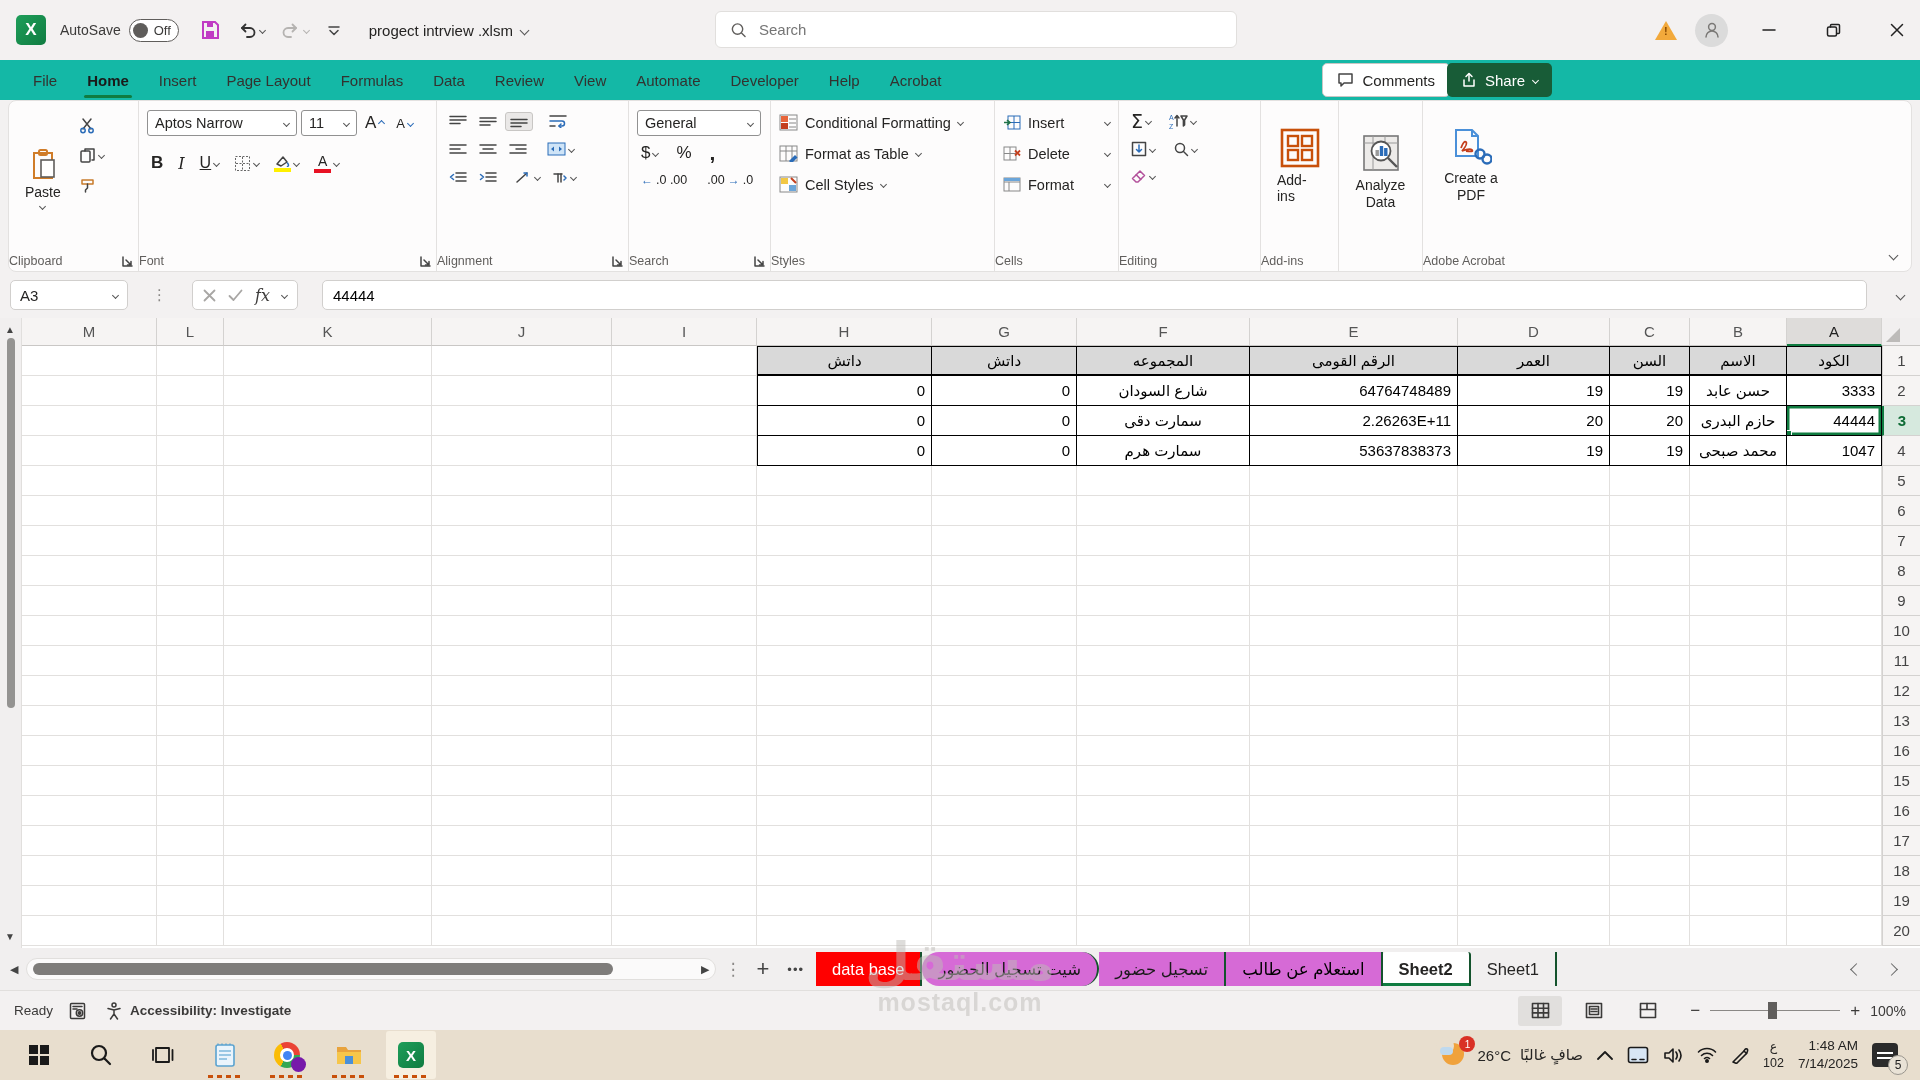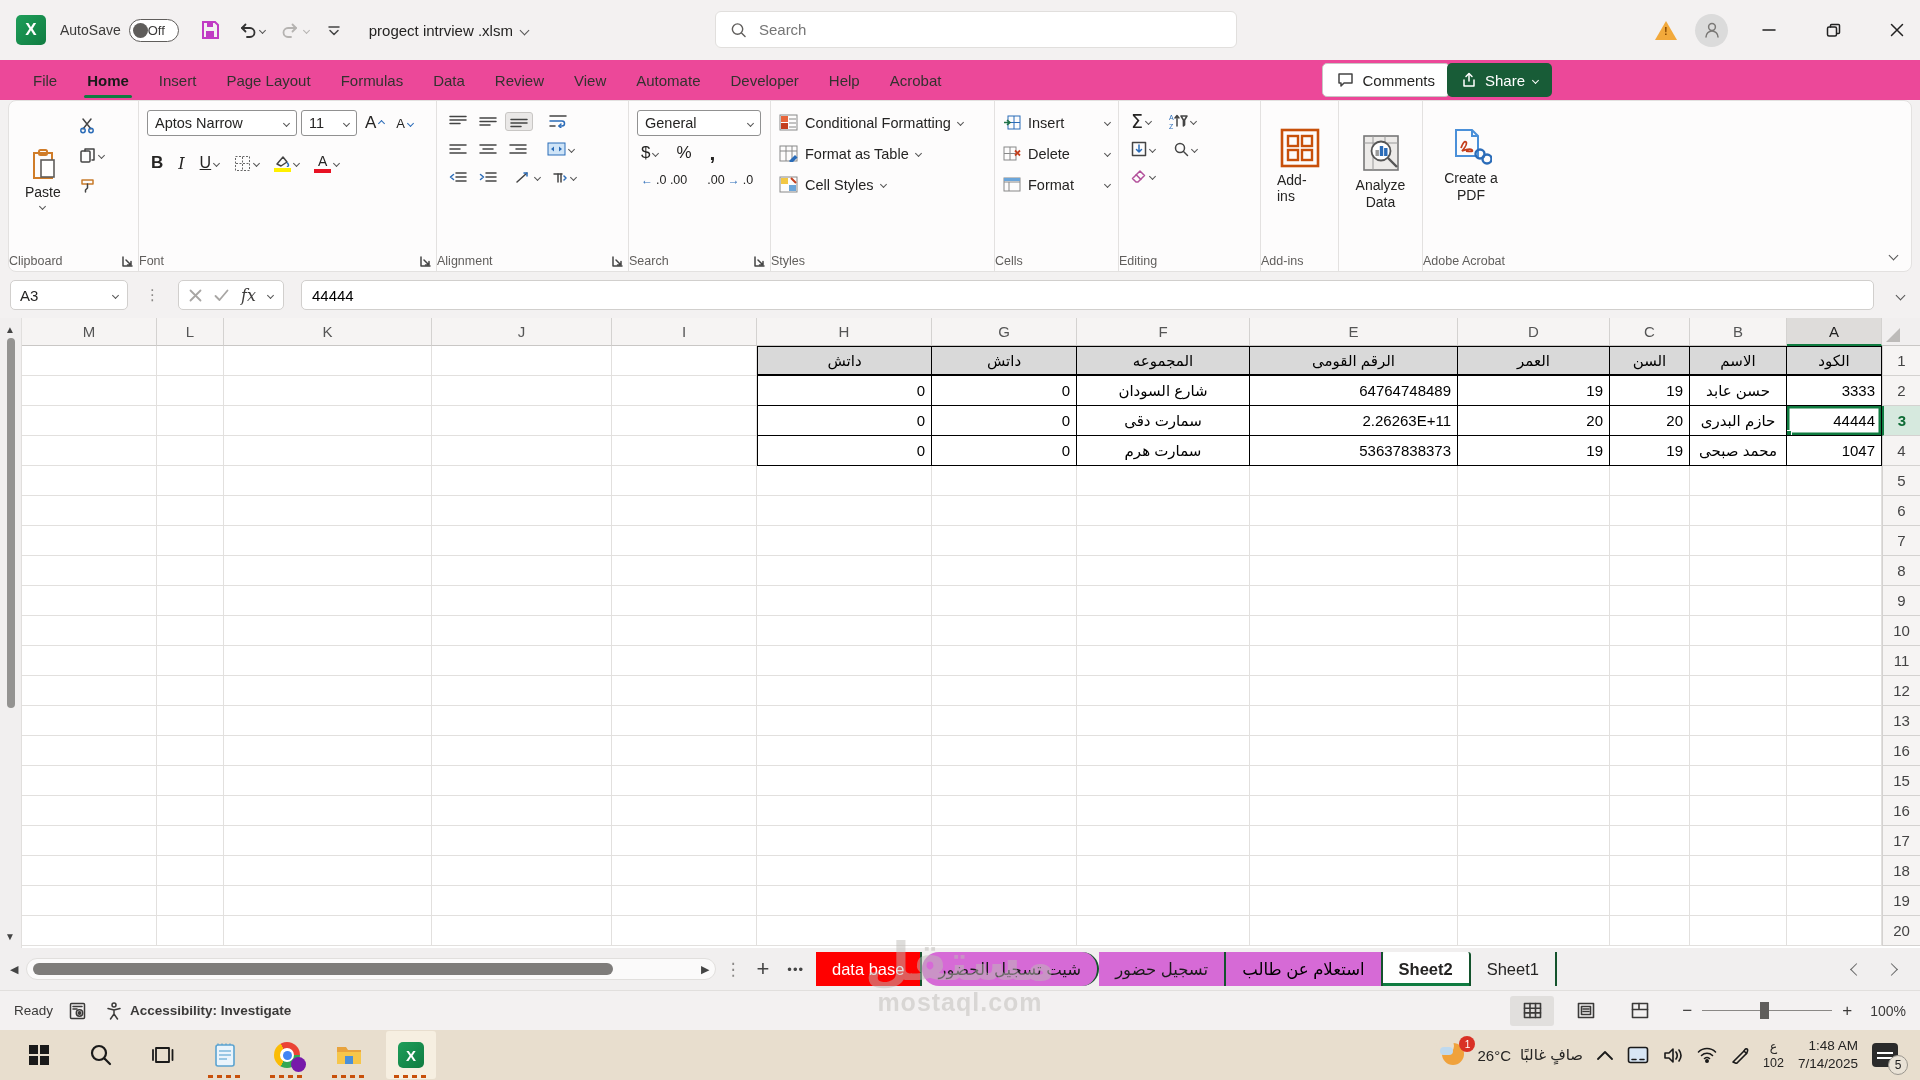--- a/index.html
+++ b/index.html
@@ -8,34 +8,34 @@
   .abs{position:absolute}
   .flex{display:flex;align-items:center}
   svg.ic{stroke:#444;fill:none;stroke-width:1.5;stroke-linecap:round;stroke-linejoin:round}
   .cv{width:7px;height:7px;border-right:1.5px solid #555;border-bottom:1.5px solid #555;transform:rotate(45deg);flex:none;display:inline-block}
   .cvs{width:5px;height:5px;border-right:1.4px solid #555;border-bottom:1.4px solid #555;transform:rotate(45deg);flex:none;display:inline-block}
 
   
   #titlebar{left:0;top:0;width:1920px;height:60px;display:flex;align-items:center;background:#F3F1F1}
   .xlogo{width:30px;height:30px;background:linear-gradient(135deg,#1E9E5A,#107C41);border-radius:5px;color:#fff;font-weight:bold;font-size:17px;display:flex;align-items:center;justify-content:center;margin:0 14px 0 16px}
   #autosave-lbl{font-size:14px;color:#3b3a39;margin-right:8px}
-  .toggle{width:50px;height:23px;border:1px solid #5f5d5b;border-radius:12px;background:#fff;display:flex;align-items:center;padding:0 6px 0 3px;}
+  .toggle{width:50px;height:23px;border:1px solid #5f5d5b;border-radius:12px;background:#fff;display:flex;align-items:center;padding:0 6px 0 3px;gap:6px}
   .knob{width:15px;height:15px;border-radius:50%;background:#5f5d5b}
   .toggle span{font-size:13px;color:#3b3a39}
   .qabtn{margin-left:16px;display:flex;align-items:center;gap:3px}
   #filename{font-size:15px;color:#252423;margin-left:26px;display:flex;align-items:center;gap:8px}
   #searchbox{left:715px;top:11px;width:522px;height:37px;background:#fff;border:1px solid #E1DFDD;border-radius:6px;display:flex;align-items:center;padding:0 14px;gap:12px}
   #searchbox input{border:none;outline:none;font-size:15px;color:#605E5C;width:100%;background:transparent;font-family:inherit}
   .warn{width:0;height:0;border-left:11px solid transparent;border-right:11px solid transparent;border-bottom:19px solid #F2A93B;position:relative}
   .warn i{position:absolute;left:-2px;top:4px;font-style:normal;font-weight:bold;color:#8a4a00;font-size:11px}
   .avatar{width:33px;height:33px;border-radius:50%;background:#DBDBDB;display:flex;align-items:center;justify-content:center}
   .winbtn{width:46px;height:40px;display:flex;align-items:center;justify-content:center}
 
   
-  #tabsrow{left:0;top:60px;width:1920px;height:40px;display:flex;align-items:center;background:#ec4899}
+  #tabsrow{left:0;top:60px;width:1920px;height:40px;display:flex;align-items:center;background:#14b8a6}
   .rtab{padding:0 15px;font-size:15px;color:#33322F;height:40px;display:flex;align-items:center;position:relative;cursor:default}
   .rtab.active{font-weight:bold;color:#1A1A1A}
   .rtab.active::after{content:"";position:absolute;left:12px;right:12px;bottom:2px;height:3px;background:#107C41;border-radius:2px}
   #comments-btn{position:absolute;right:470px;top:63px;height:34px;border:1px solid #C8C6C4;border-radius:5px;background:#fff;display:flex;align-items:center;gap:8px;padding:0 14px;font-size:15px}
   #share-btn{position:absolute;right:368px;top:63px;height:34px;border-radius:5px;background:#185C37;color:#fff;display:flex;align-items:center;gap:8px;padding:0 14px;font-size:15px}
   #share-btn .cvs{border-color:#fff}
 
   
   #ribbon{left:8px;top:100px;width:1904px;height:172px;background:#FDFCFC;border:1px solid #E3E1E0;border-radius:8px;display:flex}
   .rgroup{position:relative;border-right:1px solid #E3E1E0;padding:6px 8px 20px;flex:none}
@@ -45,21 +45,21 @@
   .rsel{display:flex;align-items:center;justify-content:space-between;background:#fff;border:1px solid #919191;border-radius:3px;height:26px;padding:0 7px;font-size:14.5px;color:#252423}
   .sb{display:flex;align-items:center;gap:3px;padding:2px 4px;border-radius:3px}
   .bigbtn{display:flex;flex-direction:column;align-items:center;justify-content:center;gap:4px;font-size:14px;color:#252423;padding:4px 8px;border-radius:4px}
   .btxt{display:flex;align-items:center;gap:4px}
   .colorbar{display:block;width:17px;height:4px;margin-top:1px}
   .stylerow{display:flex;align-items:center;gap:7px;height:31px;font-size:14.5px}
   .selbox{background:#EAE8E7;border:1px solid #C8C6C4;border-radius:3px}
   .two-line{font-size:14px;text-align:center;line-height:1.25}
 
   
-  #fbar{left:0;top:272px;width:1920px;height:46px;background:#F3F1F1;display:flex;align-items:center;padding:0 10px;gap:17px}
+  #fbar{left:0;top:272px;width:1920px;height:46px;background:#F3F1F1;display:flex;align-items:center;padding:0 10px;gap:24px}
   #namebox{width:118px;height:30px;background:#fff;border:1px solid #D1CFCD;border-radius:5px;display:flex;align-items:center;justify-content:space-between;padding:0 9px;font-size:15px}
   .vdots{color:#8A8886;font-size:15px;letter-spacing:1px}
   #fxbox{height:30px;background:#fff;border:1px solid #D1CFCD;border-radius:5px;display:flex;align-items:center;gap:12px;padding:0 10px}
   #fml{flex:1;height:30px;background:#fff;border:1px solid #D1CFCD;border-radius:5px;display:flex;align-items:center;padding:0 10px}
   #fml input{border:none;outline:none;font-size:15px;width:100%;font-family:inherit;background:transparent}
 
   
   #vscroll{left:0;top:318px;width:22px;height:630px;background:#F1EFEF;border-right:1px solid #E1DFDD}
   #vthumb{position:absolute;left:7px;top:20px;width:8px;height:370px;background:#949391;border-radius:4px}
   .scar{position:absolute;left:5px;font-size:10px;color:#444}
@@ -1053,21 +1053,21 @@
       <svg class="ic" width="18" height="17" viewBox="0 0 18 17" style="stroke:#3B3A39;stroke-width:1.6">
           <rect x="1.5" y="1.5" width="15" height="14"></rect>
           <path d="M8 1.5 v6 h-6.5 M8 7.5 h8.5"></path>
         </svg>
     </div>
     <span style="font-size:17px;color:#3B3A39;margin-left:10px">−</span>
     <div id="zoomtrack">
         <div id="zoomthumb"></div>
       </div>
     <span style="font-size:17px;color:#3B3A39">+</span>
-    <span style="margin-left:8px;font-size:14px">100%</span>
+    <span style="font-size:14px">100%</span>
   </div>
 </div>
 
 <div id="taskbar" class="abs">
   <div class="tktile">
     <svg width="22" height="22" viewBox="0 0 22 22">
         <rect x="1" y="1" width="9" height="9" fill="#1a1a1a"></rect>
         <rect x="12" y="1" width="9" height="9" fill="#1a1a1a"></rect>
         <rect x="1" y="12" width="9" height="9" fill="#1a1a1a"></rect>
         <rect x="12" y="12" width="9" height="9" fill="#1a1a1a"></rect>

